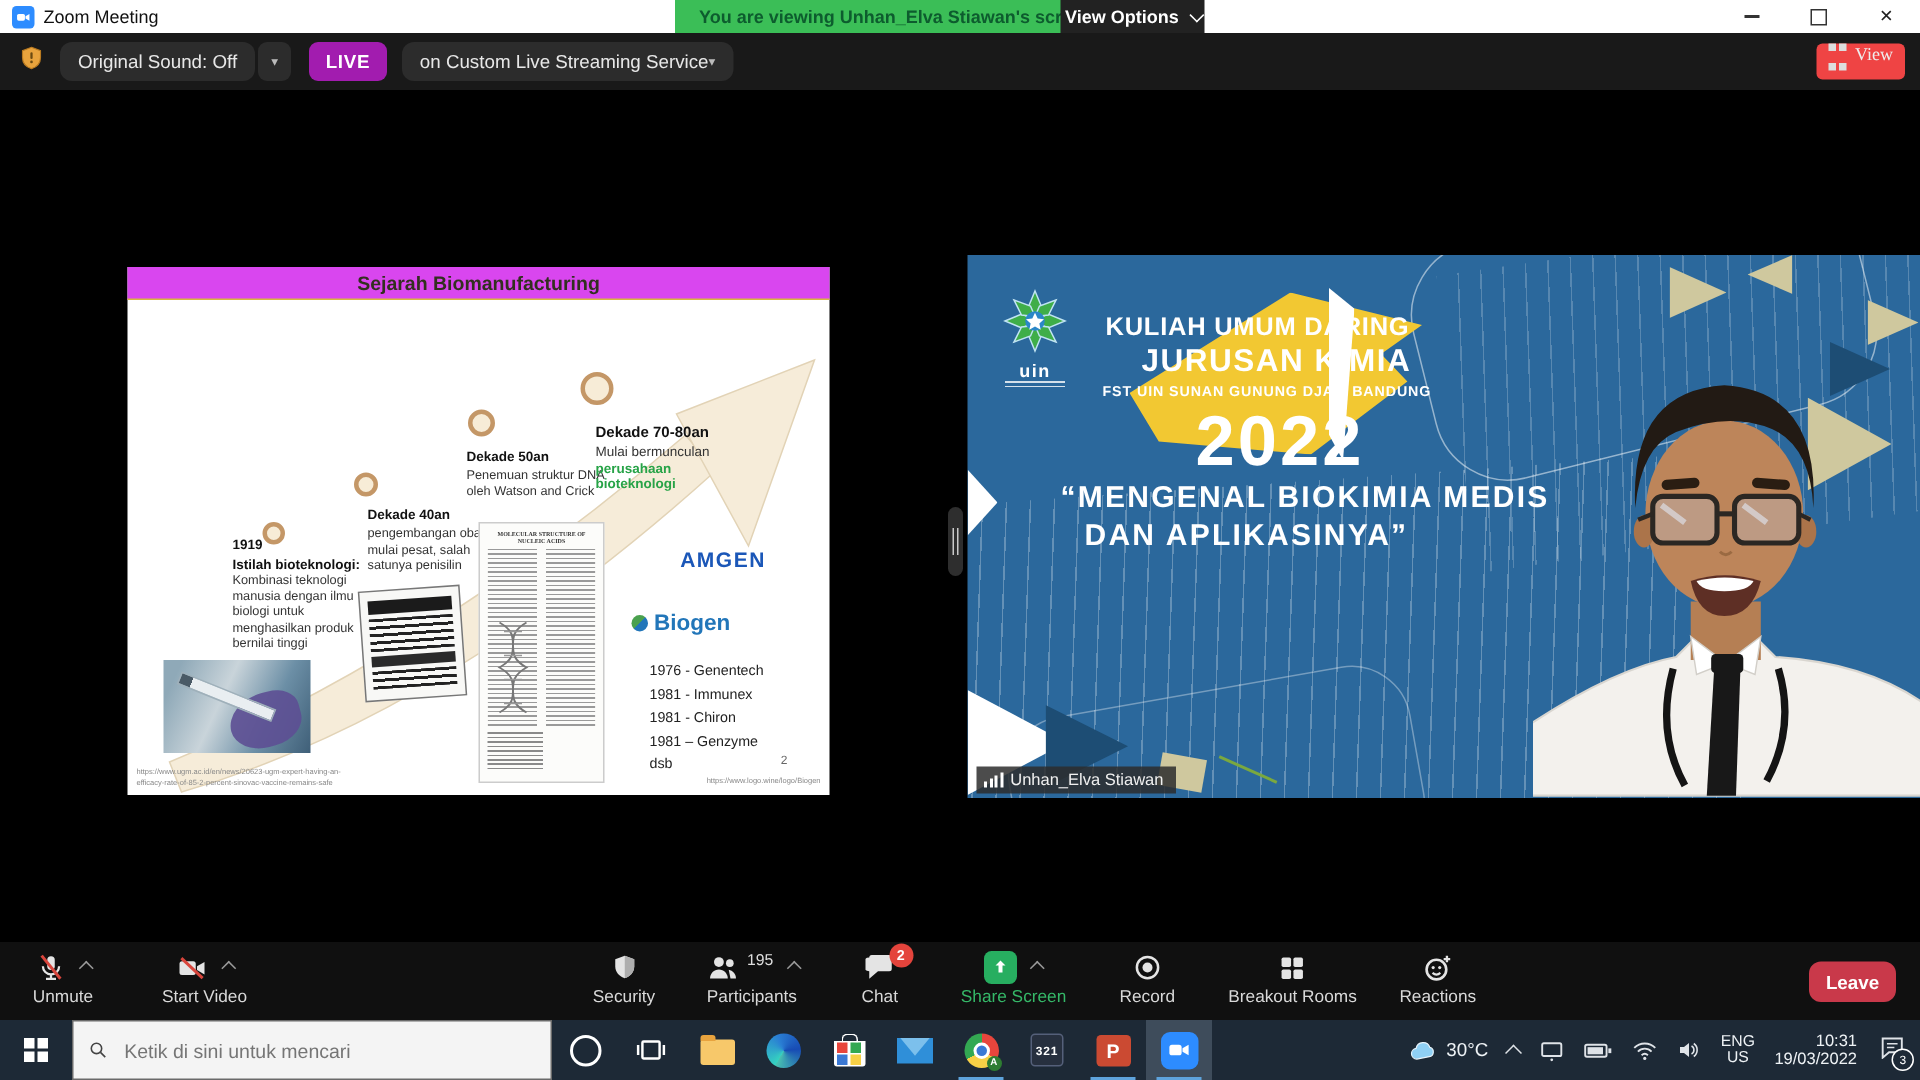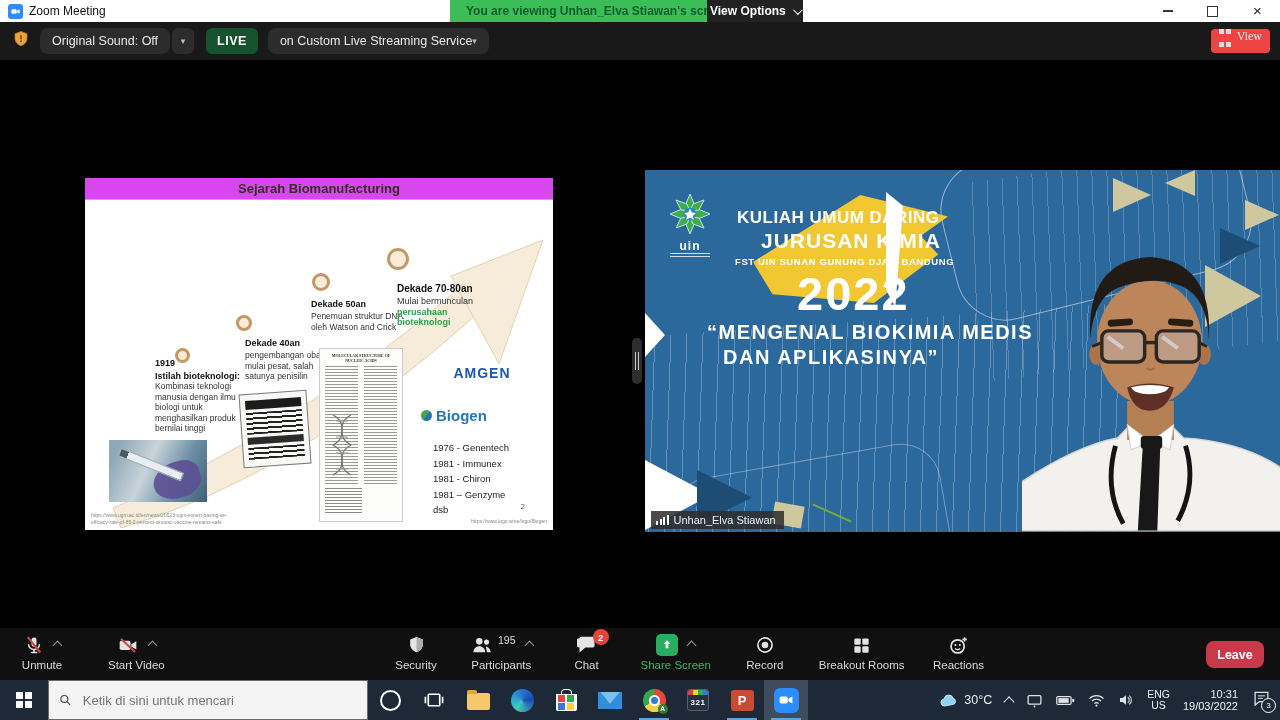--- a/index.html
+++ b/index.html
@@ -21,21 +21,21 @@
   .wc-max{width:9px;height:9px;border:1.5px solid #333;}
   .wc-close{font-size:15px;line-height:22px;color:#222;}
 
   
   .meetingbar{position:absolute;left:0;top:22px;width:1280px;height:38px;background:#191919;display:flex;align-items:center;}
   .shield{margin-left:12px;}
   .chip{background:#2c2c2c;border-radius:8px;height:26px;display:flex;align-items:center;color:#e8e8e8;
         font-size:12.5px;padding:0 12px;margin-left:10px;}
   .chip-arrow{background:#2c2c2c;border-radius:6px;height:26px;width:22px;display:flex;align-items:center;justify-content:center;
               color:#bbb;font-size:9px;margin-left:2px;}
-  .live{background:#14532d;color:#fff;font-weight:bold;letter-spacing:.5px;border-radius:6px;height:26px;
+  .live{background:#a21caf;color:#fff;font-weight:bold;letter-spacing:.5px;border-radius:6px;height:26px;
         display:flex;align-items:center;padding:0 11px;margin-left:12px;font-size:12.5px;}
   .viewbtn{position:absolute;right:10px;top:7px;height:24px;display:flex;gap:6px;color:#eee;
            font-size:12px;padding:0 8px;border-radius:4px;background:#ef4444;font-family:Liberation Serif, serif;}
   .gridico{display:grid;grid-template-columns:5px 5px;grid-gap:1.5px;}
   .gridico span{width:5px;height:5px;background:#ddd;}
 
   
   .slide{position:absolute;left:85px;top:178px;width:468px;height:352px;background:#fff;}
   .slide-h{height:21px;background:#d946ef;border-bottom:1px solid #d9b93f;text-align:center;line-height:21px;
            font-size:13px;font-weight:bold;color:#32301f;}
@@ -146,21 +146,21 @@
   .mail{position:relative;width:24px;height:17px;background:#2f8fd9;overflow:hidden;}
   .mail::before{content:"";position:absolute;left:-6px;top:-11px;width:36px;height:22px;background:#7cc0ec;transform:rotate(0);
                 clip-path:polygon(16% 0,50% 88%,84% 0);left:-3px;top:0;width:30px;height:14px;}
   .chrome{position:relative;width:23px;height:23px;border-radius:50%;
           background:conic-gradient(#e8453c 0 120deg,#f7d046 0 240deg,#33a852 0 360deg);display:flex;align-items:center;justify-content:center;}
   .chrome i{width:11px;height:11px;border-radius:50%;background:#fff;display:flex;align-items:center;justify-content:center;}
   .chrome i b{width:7px;height:7px;border-radius:50%;background:#3a78d4;}
   .chrome .abadge{position:absolute;right:-2px;bottom:-2px;width:10px;height:10px;border-radius:50%;background:#2e7d32;color:#fff;
                   font-size:6.5px;font-weight:bold;display:flex;align-items:center;justify-content:center;}
   .mp321{width:22px;height:22px;background:#27303f;border:1px solid #55607a;border-radius:3px;box-sizing:border-box;
-         display:flex;flex-direction:column;overflow:hidden;}
+         display:flex;flex-direction:row;overflow:hidden;}
   .mp321 .strip{height:5px;display:flex;}
   .mp321 .strip i{flex:1;}
   .mp321 .num{flex:1;display:flex;align-items:center;justify-content:center;color:#fff;font-size:8px;font-weight:bold;letter-spacing:.5px;}
   .ppt{width:23px;height:21px;background:#cb4a32;border-radius:3px;color:#fff;font-weight:bold;font-size:13px;
        display:flex;align-items:center;justify-content:center;}
   .zoomapp{width:25px;height:25px;background:#2d8cff;border-radius:6px;display:flex;align-items:center;justify-content:center;}
   .ttray{margin-left:auto;display:flex;align-items:center;gap:13px;padding-right:10px;color:#eef2f5;}
   .weather{display:flex;align-items:center;gap:6px;font-size:12.5px;}
   .tchev{width:7px;height:7px;border-left:1.6px solid #dfe3e8;border-top:1.6px solid #dfe3e8;transform:rotate(45deg);margin-top:3px;}
   .lang{display:flex;flex-direction:column;align-items:center;font-size:10.5px;line-height:11.5px;}

